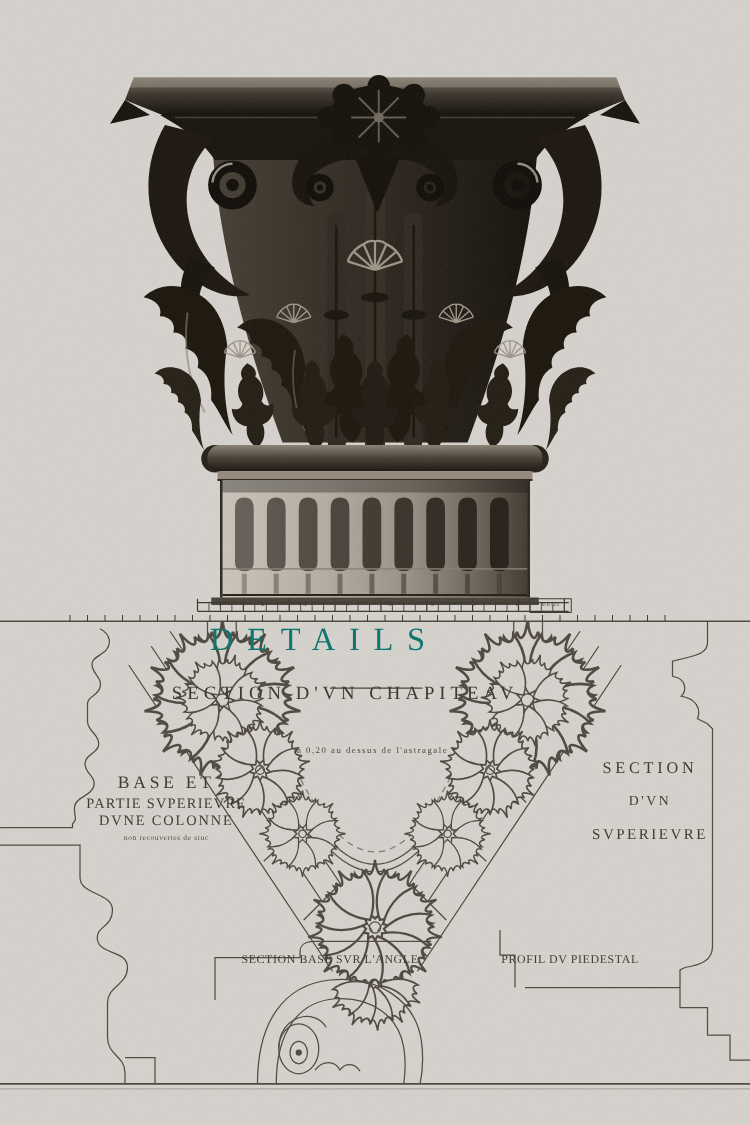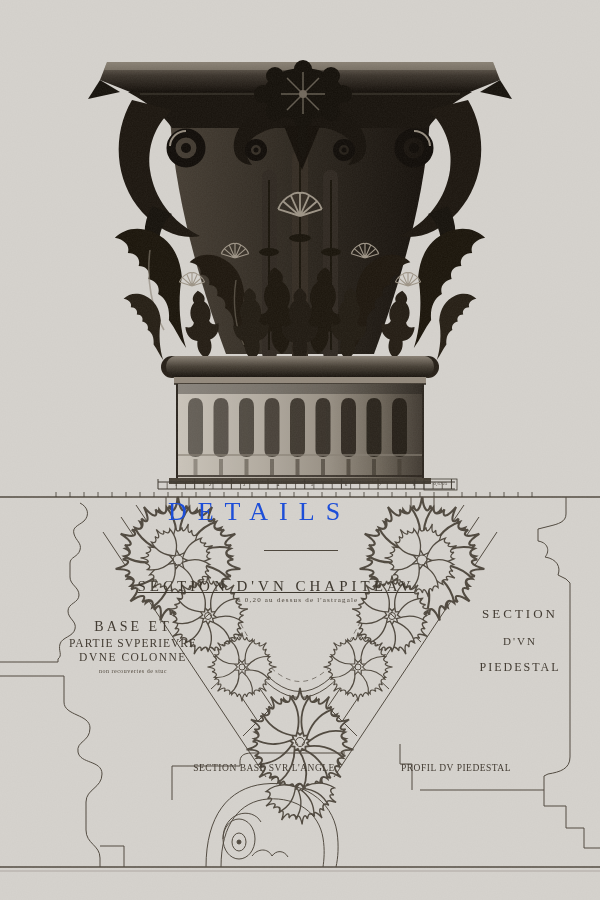--- a/index.html
+++ b/index.html
@@ -4,23 +4,23 @@
 <style>
   html,body{margin:0;padding:0;background:#9b9b98;}
   .plate{
     position:relative;width:600px;height:900px;overflow:hidden;
     background:#d6d3ce;
     font-family:"Liberation Serif","DejaVu Serif",serif;
     color:#433c33;
   }
   .plate svg{position:absolute;left:0;top:0;}
   .txt{position:absolute;text-align:center;white-space:nowrap;}
-  .t-title{left:0;top:497px;width:508px;font-size:26px;letter-spacing:11px;text-indent:11px;color:#1d4ed8;}
+  .t-title{left:0;top:497px;width:508px;font-size:26px;letter-spacing:11px;text-indent:11px;color:#0f766e;}
   .t-rule{position:absolute;left:264px;top:550px;width:74px;height:1px;background:#4e473d;}
-  .t-section{left:0;top:578px;width:548px;font-size:15px;letter-spacing:4px;text-indent:4px;color:#3e382f;text-decoration:underline;}
+  .t-section{left:0;top:547px;width:548px;font-size:15px;letter-spacing:4px;text-indent:4px;color:#3e382f;}
   .t-note{left:0;top:596px;width:596px;font-size:7px;letter-spacing:1.2px;color:#4a433a;}
   .left-cap{left:30px;top:619px;width:206px;}
   .left-cap .l1{font-size:14px;letter-spacing:3px;}
   .left-cap .l2{font-size:11.5px;letter-spacing:1px;margin-top:2px;text-align:center;}
   .left-cap .l3{font-size:11.5px;letter-spacing:1.5px;margin-top:2px;}
   .left-cap .l4{font-size:6px;letter-spacing:.5px;margin-top:5px;color:#544c41;}
   .right-cap{left:452px;top:606px;width:136px;}
   .right-cap .l1{font-size:13px;letter-spacing:3px;}
   .right-cap .l2{font-size:11px;letter-spacing:2px;margin-top:13px;}
   .right-cap .l3{font-size:12px;letter-spacing:2px;margin-top:13px;}
@@ -454,21 +454,21 @@
 <div class="txt left-cap">
   <div class="l1">BASE ET</div>
   <div class="l2">PARTIE SVPERIEVRE</div>
   <div class="l3">DVNE COLONNE</div>
   <div class="l4">non recouvertes de stuc</div>
 </div>
 
 <div class="txt right-cap">
   <div class="l1">SECTION</div>
   <div class="l2">D'VN</div>
-  <div class="l3">PIEDESTAL</div>
+  <div class="l3">SVPERIEVRE</div>
 </div>
 
 <div class="txt b-left">SECTION BASE SVR L'ANGLE</div>
 <div class="txt b-right">PROFIL DV PIEDESTAL</div>
 
 <span class="ruler-digit" style="left:172px">1</span>
 <span class="ruler-digit" style="left:206px">2</span>
 <span class="ruler-digit" style="left:240px">3</span>
 <span class="ruler-digit" style="left:274px">4</span>
 <span class="ruler-digit" style="left:308px">5</span>

